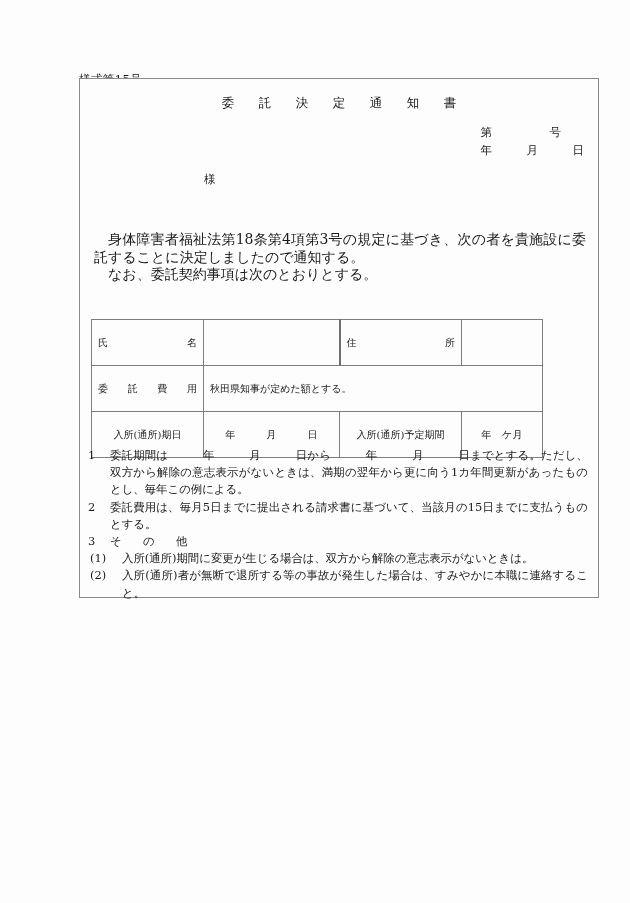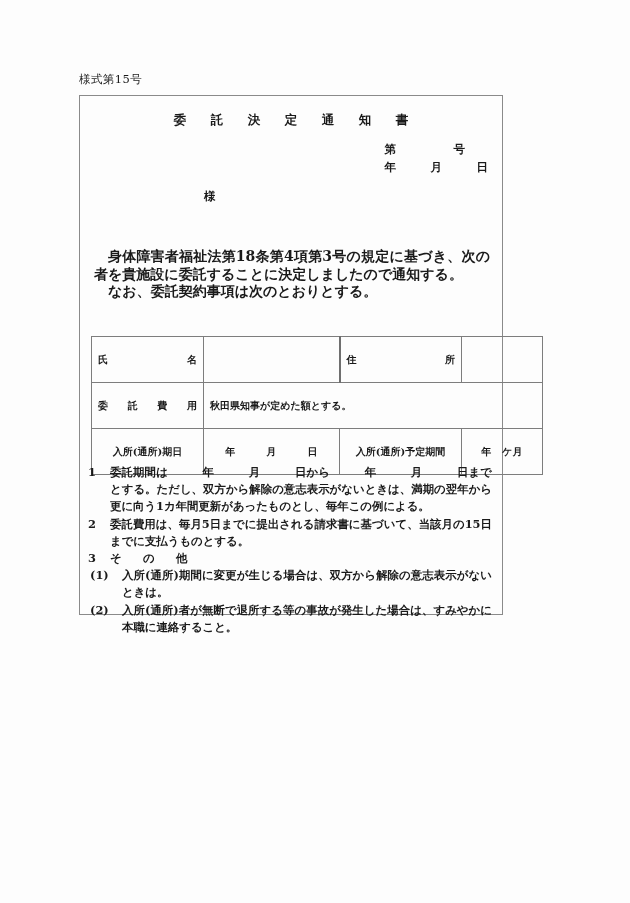--- a/index.html
+++ b/index.html
@@ -25,27 +25,26 @@
     top: 72px;
     font-size: 11.5px;
     letter-spacing: 0.4px;
     white-space: nowrap;
   }
 
   
   .sheet {
     position: absolute;
     left: 79px;
-    top: 95px;
-    width: 424px;
+    top: 78px;
+    width: 520px;
     height: 520px;
     border: 1px solid #8a8a8a;
     box-sizing: border-box;
     background: #fdfdfd;
-    font-weight: bold;
   }
 
   
   .doc-title {
     position: absolute;
     left: 0;
     right: 0;
     top: 16px;
     text-align: center;
     font-size: 12.5px;

